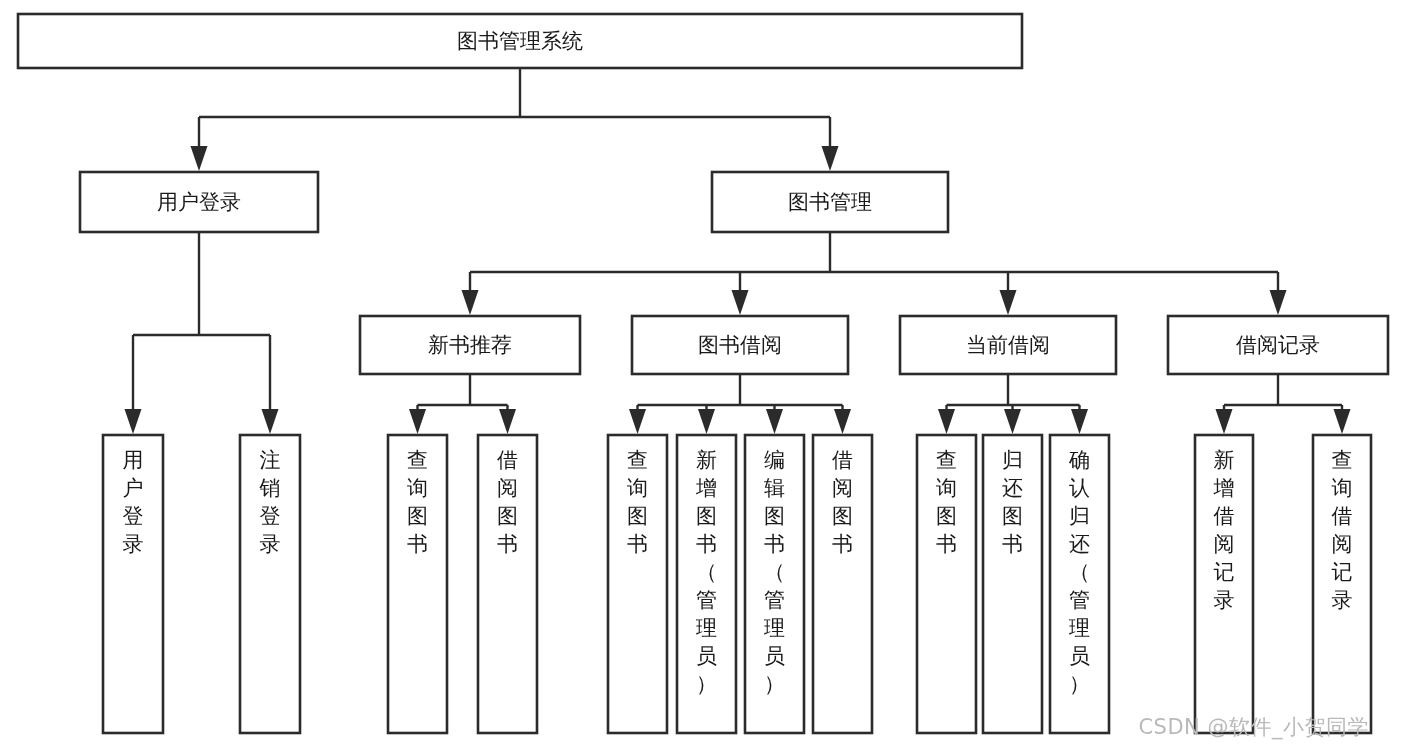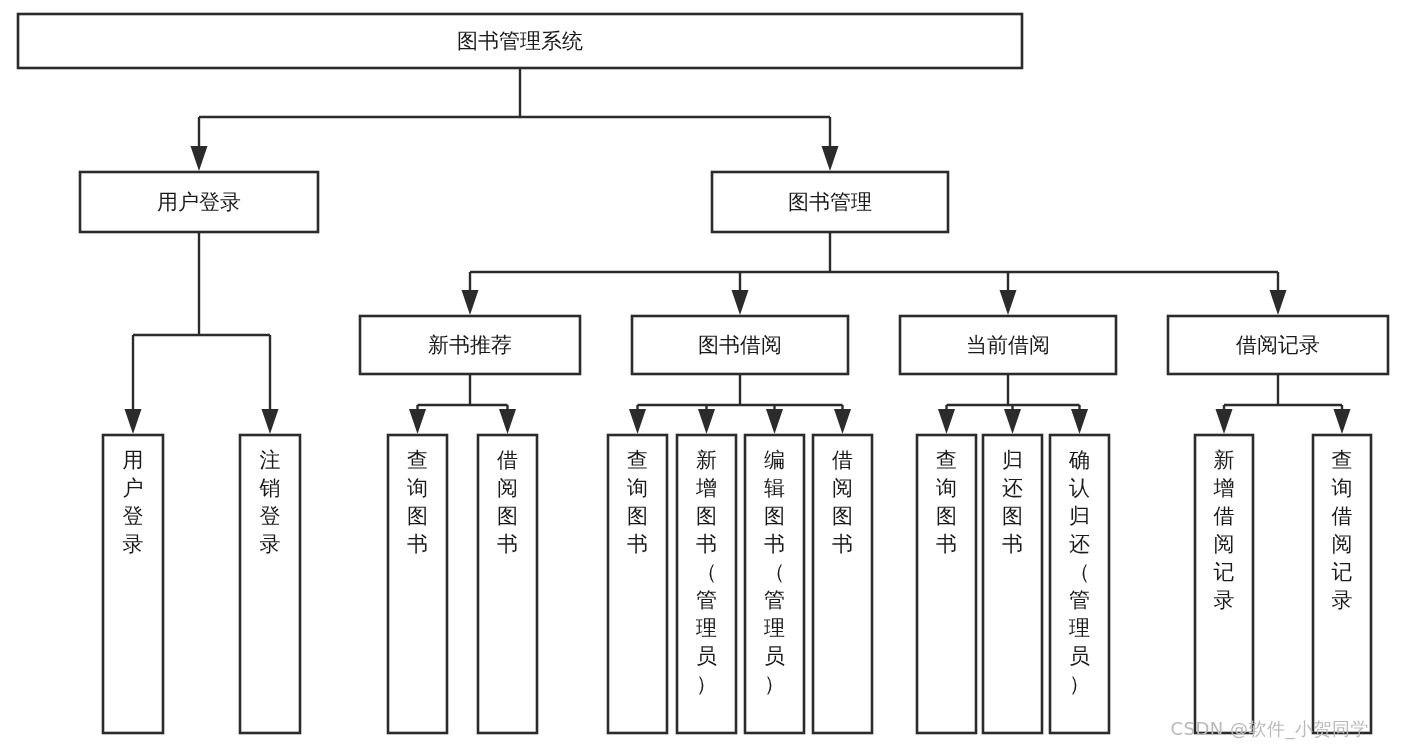--- a/index.html
+++ b/index.html
@@ -53,21 +53,21 @@
     fill: #1a1a1a;
     font-family: "DejaVu Sans", "Liberation Sans", sans-serif;
     font-size: 21px;
     text-anchor: middle;
   }
   .watermark-text {
     position: absolute;
     right: 12px;
     bottom: 6px;
     color: #b9b9b9;
-    font-size: 18px;
+    font-size: 21px;
     font-family: "DejaVu Sans", "Liberation Sans", sans-serif;
     white-space: nowrap;
     letter-spacing: 0.5px;
     user-select: none;
     text-align: center;
   }
 </style>
 </head>
 <body>
 

